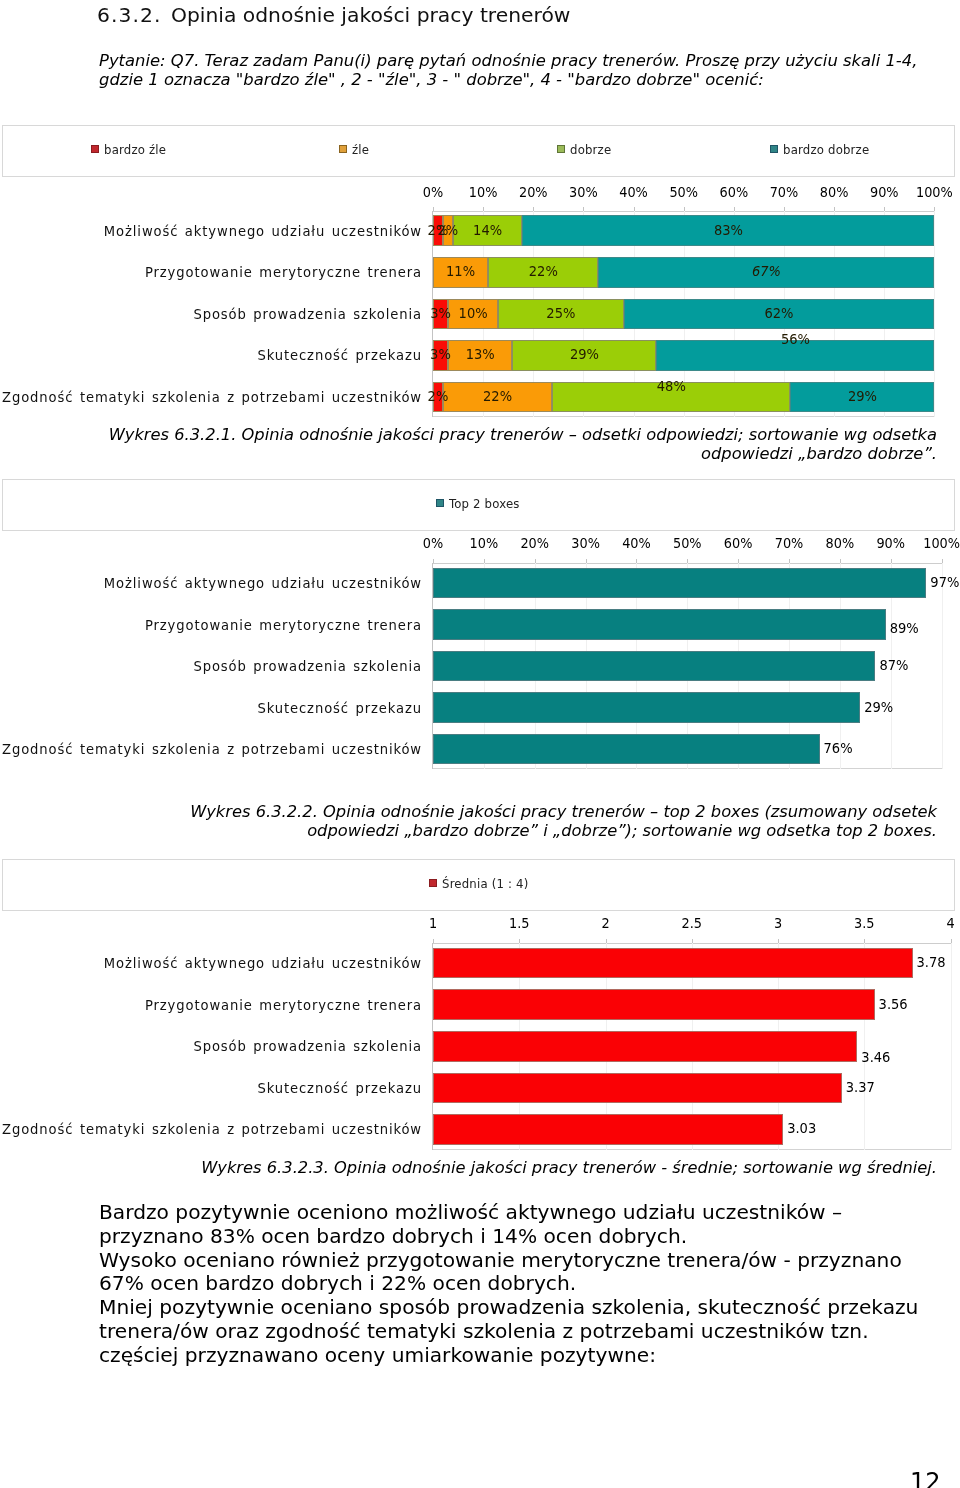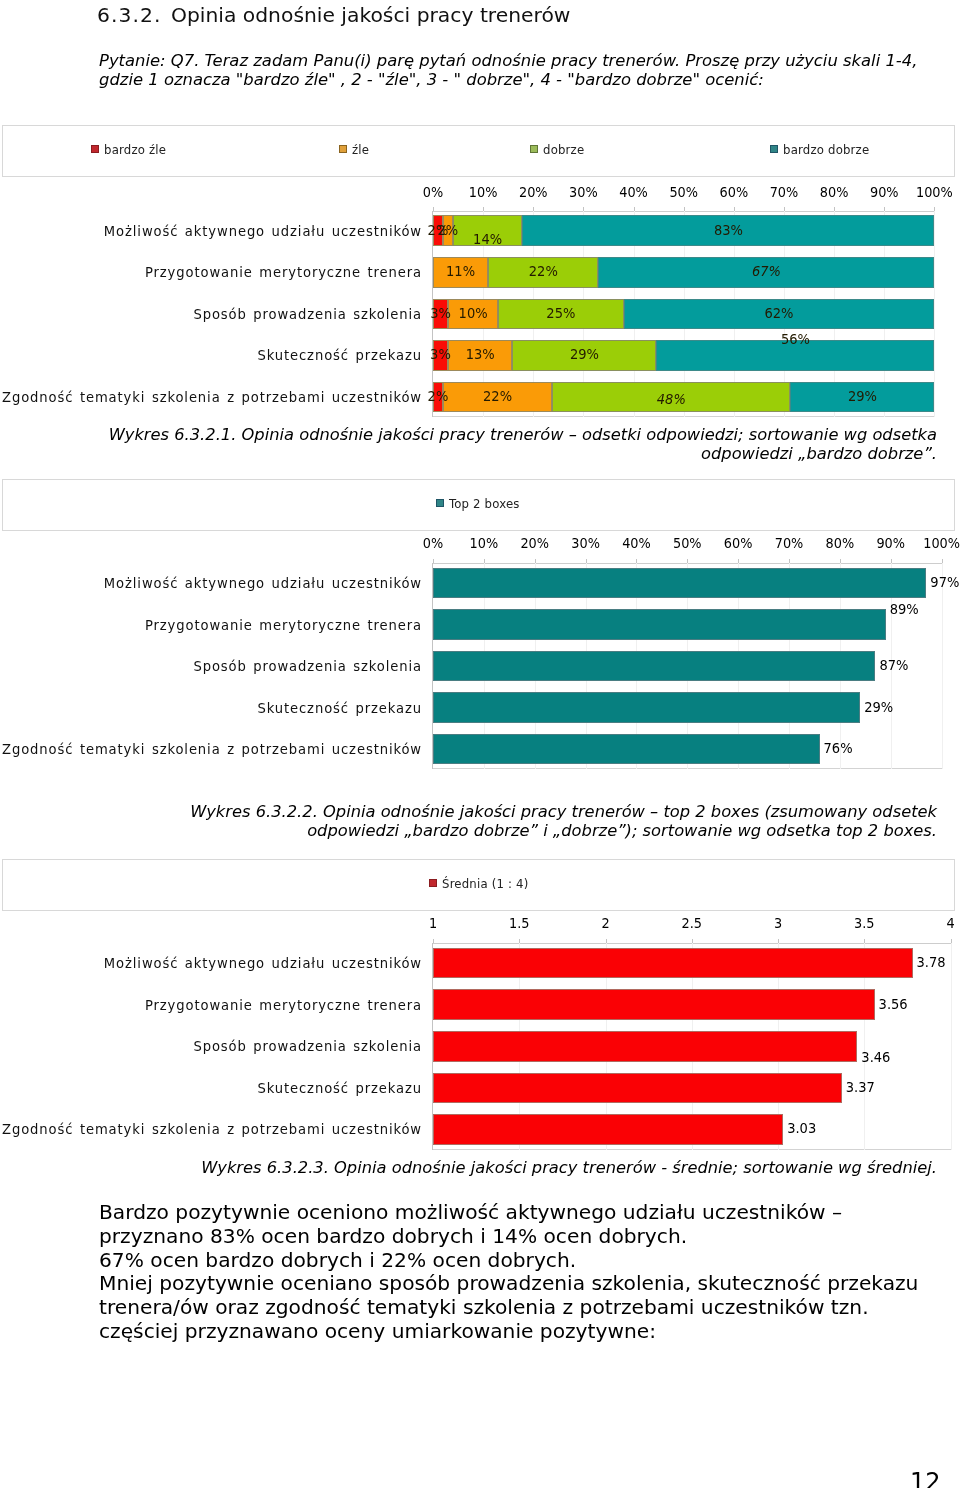--- a/index.html
+++ b/index.html
@@ -54,21 +54,21 @@
 </style>
 </head>
 <body>
 
 <div class="page" id="root">
     <div class="abs" id="heading"><span class="num">6.3.2.</span><span>Opinia odnośnie jakości pracy trenerów</span></div>
     <div class="abs" id="question">Pytanie: Q7. Teraz zadam Panu(i) parę pytań odnośnie pracy trenerów. Proszę przy użyciu skali 1-4, gdzie 1 oznacza "bardzo źle" , 2 - "źle", 3 - " dobrze", 4 - "bardzo dobrze" ocenić:</div>
     <div class="abs chartbox" style="left: 2px; top: 125px; width: 951px; height: 50px;"></div>
     <div class="legendrow" style="left: 91px; top: 141px;"><span class="lgmark" style="background: rgb(193, 39, 45); border-color: rgb(138, 28, 32);"></span><span class="lglabel">bardzo źle</span></div>
     <div class="legendrow" style="left: 339px; top: 141px;"><span class="lgmark" style="background: rgb(224, 160, 58); border-color: rgb(138, 100, 32);"></span><span class="lglabel">źle</span></div>
-    <div class="legendrow" style="left: 530px; top: 141px;"><span class="lgmark" style="background: rgb(155, 187, 89); border-color: rgb(95, 117, 55);"></span><span class="lglabel">dobrze</span></div>
+    <div class="legendrow" style="left: 557px; top: 141px;"><span class="lgmark" style="background: rgb(155, 187, 89); border-color: rgb(95, 117, 55);"></span><span class="lglabel">dobrze</span></div>
     <div class="legendrow" style="left: 770px; top: 141px;"><span class="lgmark" style="background: rgb(47, 133, 135); border-color: rgb(31, 85, 102);"></span><span class="lglabel">bardzo dobrze</span></div>
     <div class="axlab" style="left: 433px; top: 183.5px;">0%</div>
     <div class="axlab" style="left: 483.14px; top: 183.5px;">10%</div>
     <div class="axlab" style="left: 533.28px; top: 183.5px;">20%</div>
     <div class="axlab" style="left: 583.42px; top: 183.5px;">30%</div>
     <div class="axlab" style="left: 633.56px; top: 183.5px;">40%</div>
     <div class="axlab" style="left: 683.7px; top: 183.5px;">50%</div>
     <div class="axlab" style="left: 733.84px; top: 183.5px;">60%</div>
     <div class="axlab" style="left: 783.98px; top: 183.5px;">70%</div>
     <div class="axlab" style="left: 834.12px; top: 183.5px;">80%</div>
@@ -119,36 +119,36 @@
       <div class="seg" style="left: 119.145px; top: 171.1px; width: 238.289px; height: 30.6px; background: rgb(155, 206, 7); border: 1px solid rgb(138, 144, 96);"></div>
       <div class="seg" style="left: 357.434px; top: 171.1px; width: 143.966px; height: 30.6px; background: rgb(3, 156, 156); border: 1px solid rgb(61, 138, 138);"></div>
     </div>
     <div class="catlab" style="right: 538px; top: 221.7px;">Możliwość aktywnego udziału uczestników</div>
     <div class="catlab" style="right: 538px; top: 263.25px;">Przygotowanie merytoryczne trenera</div>
     <div class="catlab" style="right: 538px; top: 304.8px;">Sposób prowadzenia szkolenia</div>
     <div class="catlab" style="right: 538px; top: 346.35px;">Skuteczność przekazu</div>
     <div class="catlab" style="right: 538px; top: 387.9px;">Zgodność tematyki szkolenia z potrzebami uczestników</div>
     <div class="seglabel" style="left: 437.964px; top: 221.7px;">2%</div>
     <div class="seglabel" style="left: 447.893px; top: 221.7px;">2%</div>
-    <div class="seglabel" style="left: 487.608px; top: 221.7px; margin-top: 9px;">14%</div>
+    <div class="seglabel" style="left: 487.608px; top: 221.7px;">14%</div>
     <div class="seglabel" style="left: 728.379px; top: 221.7px;">83%</div>
     <div class="seglabel" style="left: 460.577px; top: 263.25px;">11%</div>
     <div class="seglabel" style="left: 543.308px; top: 263.25px;">22%</div>
     <div class="seglabel" style="left: 766.431px; top: 263.25px; font-style: italic;">67%</div>
     <div class="seglabel" style="left: 440.521px; top: 304.8px;">3%</div>
     <div class="seglabel" style="left: 473.112px; top: 304.8px;">10%</div>
     <div class="seglabel" style="left: 560.857px; top: 304.8px;">25%</div>
     <div class="seglabel" style="left: 778.966px; top: 304.8px;">62%</div>
     <div class="seglabel" style="left: 440.447px; top: 346.35px;">3%</div>
     <div class="seglabel" style="left: 480.161px; top: 346.35px;">13%</div>
     <div class="seglabel" style="left: 584.413px; top: 346.35px;">29%</div>
     <div class="seglabel" style="left: 795.398px; top: 331px;">56%</div>
     <div class="seglabel" style="left: 437.964px; top: 387.9px;">2%</div>
     <div class="seglabel" style="left: 497.537px; top: 387.9px;">22%</div>
-    <div class="seglabel" style="left: 671.289px; top: 391px; font-style: italic;">48%</div>
+    <div class="seglabel" style="left: 671.289px; top: 378px;">48%</div>
     <div class="seglabel" style="left: 862.417px; top: 387.9px;">29%</div>
     <div class="caption" style="left: 104px; top: 425px; width: 833px; text-align: right;">Wykres 6.3.2.1. Opinia odnośnie jakości pracy trenerów – odsetki odpowiedzi; sortowanie wg odsetka odpowiedzi „bardzo dobrze”.</div>
     <div class="abs chartbox" style="left: 2px; top: 479px; width: 951px; height: 50px;"></div>
     <div class="legendrow" style="left: 436px; top: 495px;"><span class="lgmark" style="background: rgb(47, 133, 135); border-color: rgb(31, 85, 102);"></span><span class="lglabel">Top 2 boxes</span></div>
     <div class="axlab" style="left: 433px; top: 534.5px;">0%</div>
     <div class="axlab" style="left: 483.86px; top: 534.5px;">10%</div>
     <div class="axlab" style="left: 534.72px; top: 534.5px;">20%</div>
     <div class="axlab" style="left: 585.58px; top: 534.5px;">30%</div>
     <div class="axlab" style="left: 636.44px; top: 534.5px;">40%</div>
     <div class="axlab" style="left: 687.3px; top: 534.5px;">50%</div>
@@ -187,21 +187,21 @@
       <div class="seg" style="left: 0px; top: 87.8px; width: 442.482px; height: 30.6px; background: rgb(7, 128, 128); border: 1px solid rgb(74, 125, 130); box-sizing: border-box;"></div>
       <div class="seg" style="left: 0px; top: 129.35px; width: 427.224px; height: 30.6px; background: rgb(7, 128, 128); border: 1px solid rgb(74, 125, 130); box-sizing: border-box;"></div>
       <div class="seg" style="left: 0px; top: 170.9px; width: 386.536px; height: 30.6px; background: rgb(7, 128, 128); border: 1px solid rgb(74, 125, 130); box-sizing: border-box;"></div>
     </div>
     <div class="catlab" style="right: 538px; top: 574px;">Możliwość aktywnego udziału uczestników</div>
     <div class="catlab" style="right: 538px; top: 615.55px;">Przygotowanie merytoryczne trenera</div>
     <div class="catlab" style="right: 538px; top: 657.1px;">Sposób prowadzenia szkolenia</div>
     <div class="catlab" style="right: 538px; top: 698.65px;">Skuteczność przekazu</div>
     <div class="catlab" style="right: 538px; top: 740.2px;">Zgodność tematyki szkolenia z potrzebami uczestników</div>
     <div class="valuelabel" style="left: 930.342px; top: 574px;">97%</div>
-    <div class="valuelabel" style="left: 889.654px; top: 601px;">89%</div>
+    <div class="valuelabel" style="left: 889.654px; top: 620px;">89%</div>
     <div class="valuelabel" style="left: 879.482px; top: 657.1px;">87%</div>
     <div class="valuelabel" style="left: 864.224px; top: 698.65px;">29%</div>
     <div class="valuelabel" style="left: 823.536px; top: 740.2px;">76%</div>
     <div class="caption" style="left: 104px; top: 802px; width: 833px;">Wykres 6.3.2.2. Opinia odnośnie jakości pracy trenerów – top 2 boxes (zsumowany odsetek odpowiedzi „bardzo dobrze” i „dobrze”); sortowanie wg odsetka top 2 boxes.</div>
     <div class="abs chartbox" style="left: 2px; top: 859px; width: 951px; height: 50px;"></div>
     <div class="legendrow" style="left: 429px; top: 875px;"><span class="lgmark" style="background: rgb(193, 39, 45); border-color: rgb(138, 28, 32);"></span><span class="lglabel">Średnia (1 : 4)</span></div>
     <div class="axlab" style="left: 433px; top: 914.5px;">1</div>
     <div class="axlab" style="left: 519.25px; top: 914.5px;">1.5</div>
     <div class="axlab" style="left: 605.5px; top: 914.5px;">2</div>
     <div class="axlab" style="left: 691.75px; top: 914.5px;">2.5</div>
@@ -238,19 +238,20 @@
     <div class="catlab" style="right: 538px; top: 1120.4px;">Zgodność tematyki szkolenia z potrzebami uczestników</div>
     <div class="valuelabel" style="left: 916.55px; top: 954.2px;">3.78</div>
     <div class="valuelabel" style="left: 878.6px; top: 995.75px;">3.56</div>
     <div class="valuelabel" style="left: 861.35px; top: 1037.3px; margin-top: 12px;">3.46</div>
     <div class="valuelabel" style="left: 845.825px; top: 1078.85px;">3.37</div>
     <div class="valuelabel" style="left: 787.175px; top: 1120.4px;">3.03</div>
     <div class="caption" style="left: 104px; top: 1158px; width: 833px;">Wykres 6.3.2.3. Opinia odnośnie jakości pracy trenerów - średnie; sortowanie wg średniej.</div>
     <div class="abs" id="summary">
       <div class="sline">Bardzo pozytywnie oceniono możliwość aktywnego udziału uczestników –</div>
       <div class="sline">przyznano 83% ocen bardzo dobrych i 14% ocen dobrych.</div>
+      <div class="sline">Wysoko oceniano również przygotowanie merytoryczne trenera/ów - przyznano</div>
       <div class="sline">67% ocen bardzo dobrych i 22% ocen dobrych.</div>
       <div class="sline">Mniej pozytywnie oceniano sposób prowadzenia szkolenia, skuteczność przekazu</div>
       <div class="sline">trenera/ów oraz zgodność tematyki szkolenia z potrzebami uczestników tzn.</div>
       <div class="sline">częściej przyznawano oceny umiarkowanie pozytywne:</div>
     </div>
     <div class="abs" id="pageno">12</div>
   </div>
 
 </body></html>

